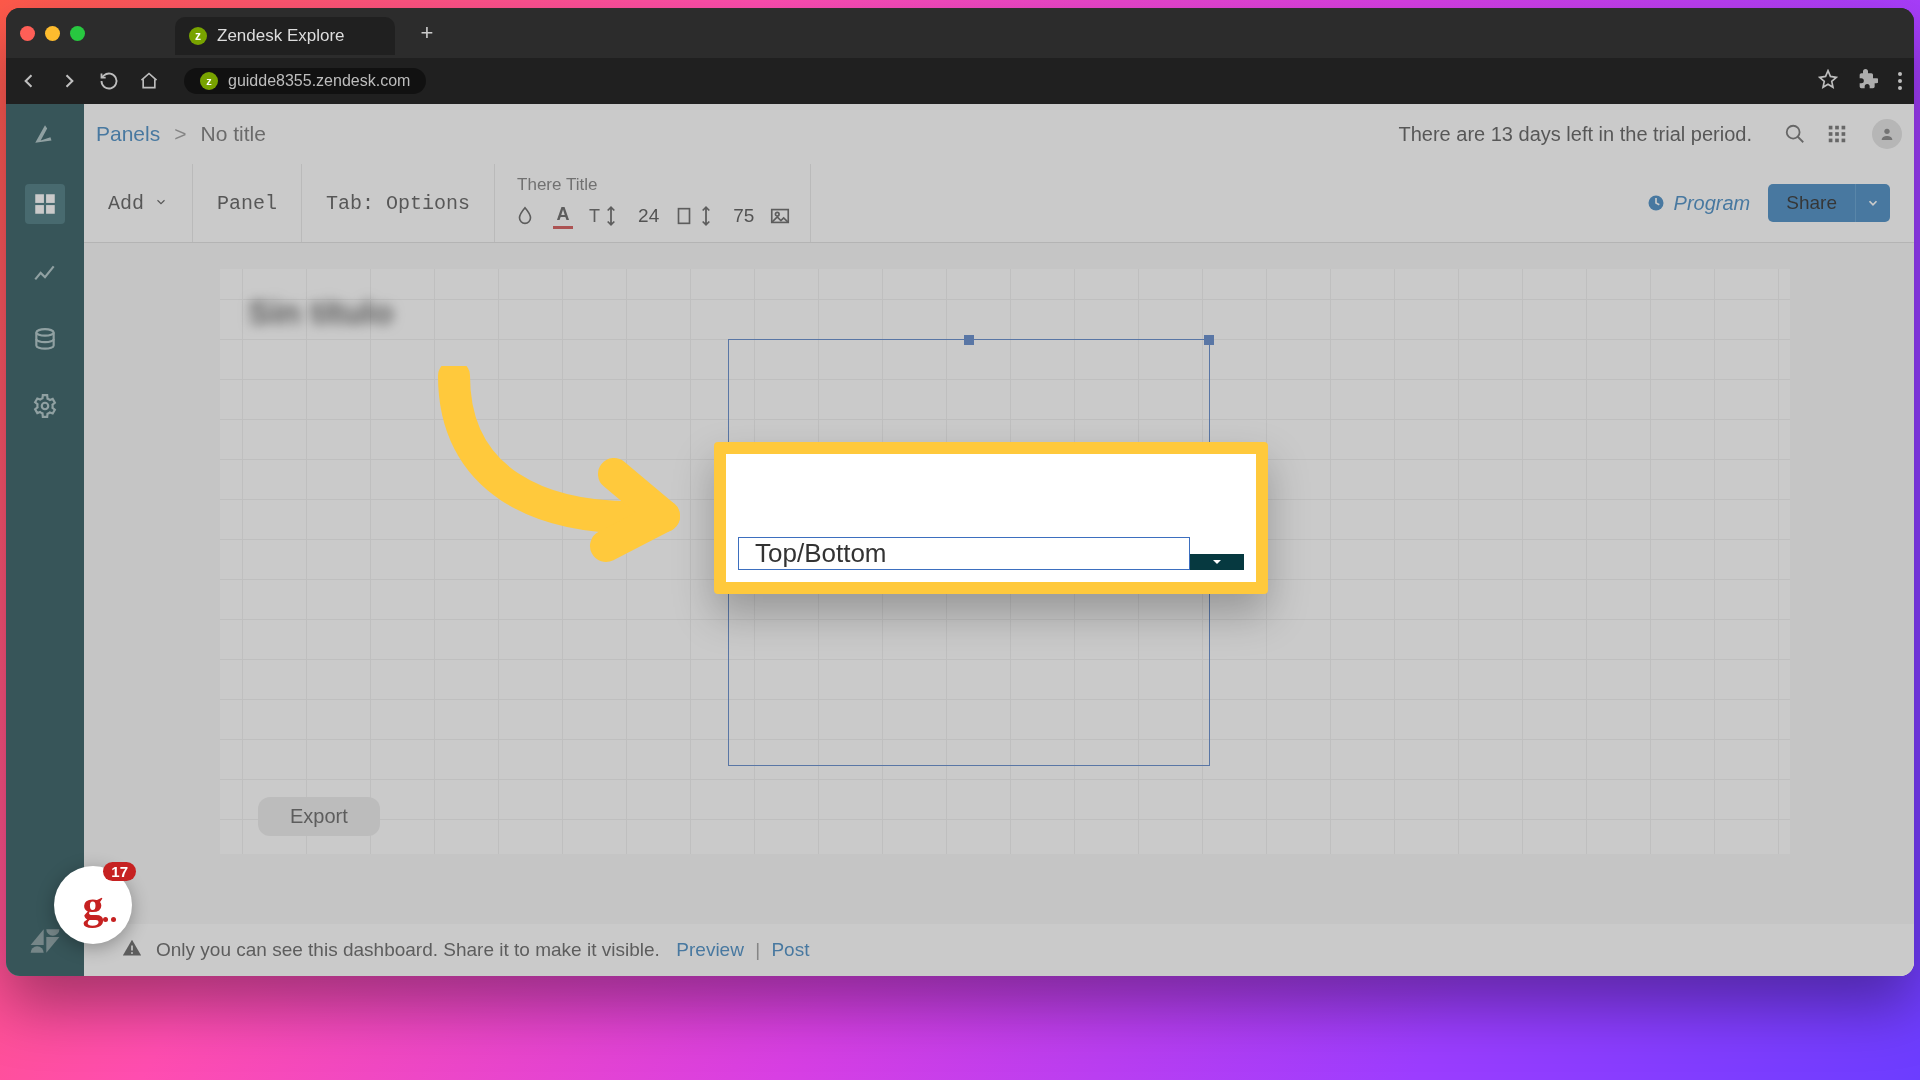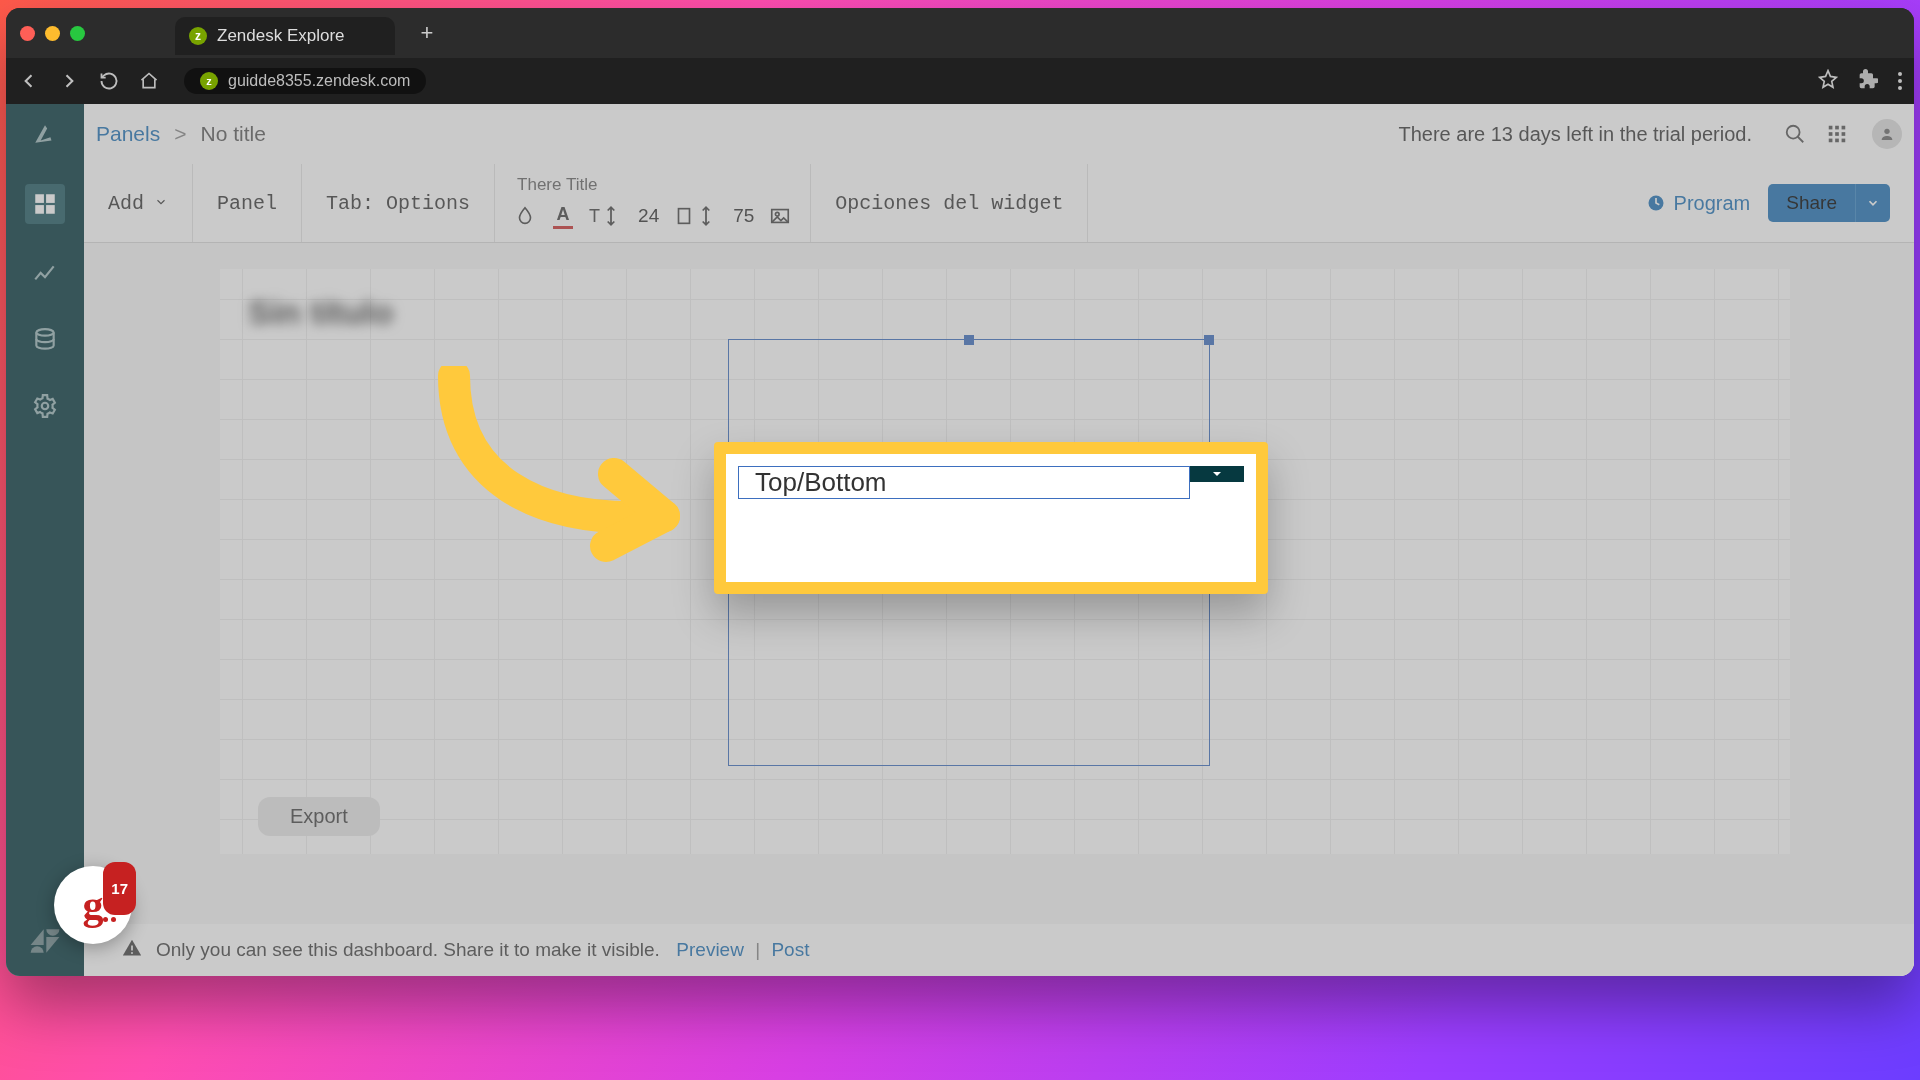--- a/index.html
+++ b/index.html
@@ -48,21 +48,21 @@
   .tbar{position:absolute;left:78px;right:0;top:60px;height:78px;background:#fff;border-bottom:1px solid #d9d9d9;display:flex;align-items:center;z-index:2;}
   .tbtn{height:78px;padding:0 24px;border-right:1px solid #e3e3e3;display:flex;align-items:center;color:#3a3a3a;font-size:20px;gap:10px;font-family:Liberation Mono, monospace;}
   .tgroup{height:78px;padding:0 18px;border-right:1px solid #e3e3e3;display:flex;flex-direction:column;justify-content:center;}
   .tgroup .lbl{font-size:17px;color:#666;margin-bottom:6px;margin-left:4px;}
   .tgroup .row{display:flex;align-items:center;gap:14px;}
   .ticon{width:24px;height:30px;display:flex;align-items:center;justify-content:center;color:#444;}
   .ticon svg{width:22px;height:22px;}
   .num{font-size:19px;color:#333;margin-left:2px;}
   .chev svg{width:14px;height:14px;}
   .right-tools{margin-left:auto;display:flex;align-items:center;gap:18px;padding-right:24px;}
-  .prog{color:#1f73b7;font-size:20px;display:flex;align-items:center;gap:8px;}
+  .prog{color:#1f73b7;font-size:20px;display:flex;align-items:center;gap:8px;font-style:italic;}
   .sharebtn{display:flex;}
   .sharebtn .a{background:#1f73b7;color:#000000;font-size:19px;padding:8px 18px;border-radius:5px 0 0 5px;}
   .sharebtn .b{background:#1f73b7;color:#fff;padding:8px 10px;border-left:1px solid #3d8bc7;border-radius:0 5px 5px 0;display:flex;align-items:center;}
   .sharebtn .b svg{width:14px;height:14px;}
   
   .canvas{position:absolute;left:214px;top:165px;width:1570px;height:585px;background:#fff;z-index:1;
     background-image:linear-gradient(#ececec 1px,transparent 1px),linear-gradient(90deg,#ececec 1px,transparent 1px);
     background-size:64px 40px;background-position:22px 70px;}
   .blur-title{position:absolute;left:28px;top:24px;font-size:34px;font-weight:700;color:#404040;filter:blur(6px);}
   .sel-rect{position:absolute;left:508px;top:70px;width:480px;height:425px;border:1px solid #3d6fbf;}
@@ -76,23 +76,23 @@
   .foot{position:absolute;left:78px;right:0;bottom:0;height:52px;background:#fff;display:flex;align-items:center;padding:0 38px;font-size:19px;z-index:2;}
   .foot .warn{margin-right:14px;color:#444;}
   .foot .txt{color:#444;}
   .foot .lnk{color:#1f73b7;margin:0 6px;}
   .foot .sp{color:#888;}
   
   .guidde{position:absolute;left:48px;bottom:32px;width:78px;height:78px;border-radius:50%;background:#fff;z-index:80;display:flex;align-items:center;justify-content:center;box-shadow:0 4px 18px rgba(0,0,0,.3);}
   .guidde .g{font-family:Georgia,serif;font-size:42px;color:#c62121;font-weight:bold;}
   .guidde .dots{position:absolute;right:16px;bottom:22px;display:flex;gap:3px;}
   .guidde .dots span{width:5px;height:5px;border-radius:50%;background:#c62121;}
-  .guidde .badge{position:absolute;right:-4px;top:-4px;background:#c62121;color:#fff;font-size:15px;font-weight:700;border-radius:12px;padding:18px 8px;}
-  
-  .callout{position:absolute;left:708px;top:338px;width:530px;height:128px;background:#fff;border:12px solid #ffc93c;border-radius:4px;z-index:100;display:flex;align-items:flex-start;box-shadow:0 20px 40px rgba(0,0,0,.25);}  
+  .guidde .badge{position:absolute;right:-4px;top:-4px;background:#c62121;color:#fff;font-size:15px;font-weight:700;border-radius:12px;padding:1px 8px;}
+  
+  .callout{position:absolute;left:708px;top:338px;width:530px;height:128px;background:#fff;border:12px solid #ffc93c;border-radius:4px;z-index:100;display:flex;align-items:flex-end;box-shadow:0 20px 40px rgba(0,0,0,.25);}  
   .callout .body{flex:1;border:1px solid #3d6fbf;margin:12px 0 12px 12px;display:flex;align-items:center;padding-left:16px;font-size:26px;color:#333;}
   .callout .dd{width:54px;margin:12px 12px 12px 0;background:#063940;display:flex;align-items:center;justify-content:center;}
   .callout .dd svg{width:16px;height:16px;fill:#fff;}
   .arrow{position:absolute;left:408px;top:262px;z-index:100;}
 </style>
 </head>
 <body>
 
 <div class="frame">
 
@@ -271,23 +271,20 @@
           <span class="num">75</span>
           <div class="ticon">
               <svg viewBox="0 0 24 24" fill="none" stroke="currentColor" stroke-width="1.8">
                 <rect x="3" y="5" width="18" height="14"></rect>
                 <circle cx="9" cy="10" r="2"></circle>
                 <path d="M3 19l6-6 4 4 3-3 5 5"></path>
               </svg>
             </div>
         </div>
       </div>
-      <div class="tbtn">
-          <span>Opciones del widget</span>
-        </div>
 
       <div class="right-tools">
         <div class="prog">
           <svg viewBox="0 0 24 24" width="20" height="20" fill="#1f73b7">
               <circle cx="12" cy="12" r="9"></circle>
               <path d="M12 6v6l4 2" stroke="#fff" stroke-width="2" fill="none"></path>
             </svg>
           <span>Program</span>
         </div>
         <div class="sharebtn">

